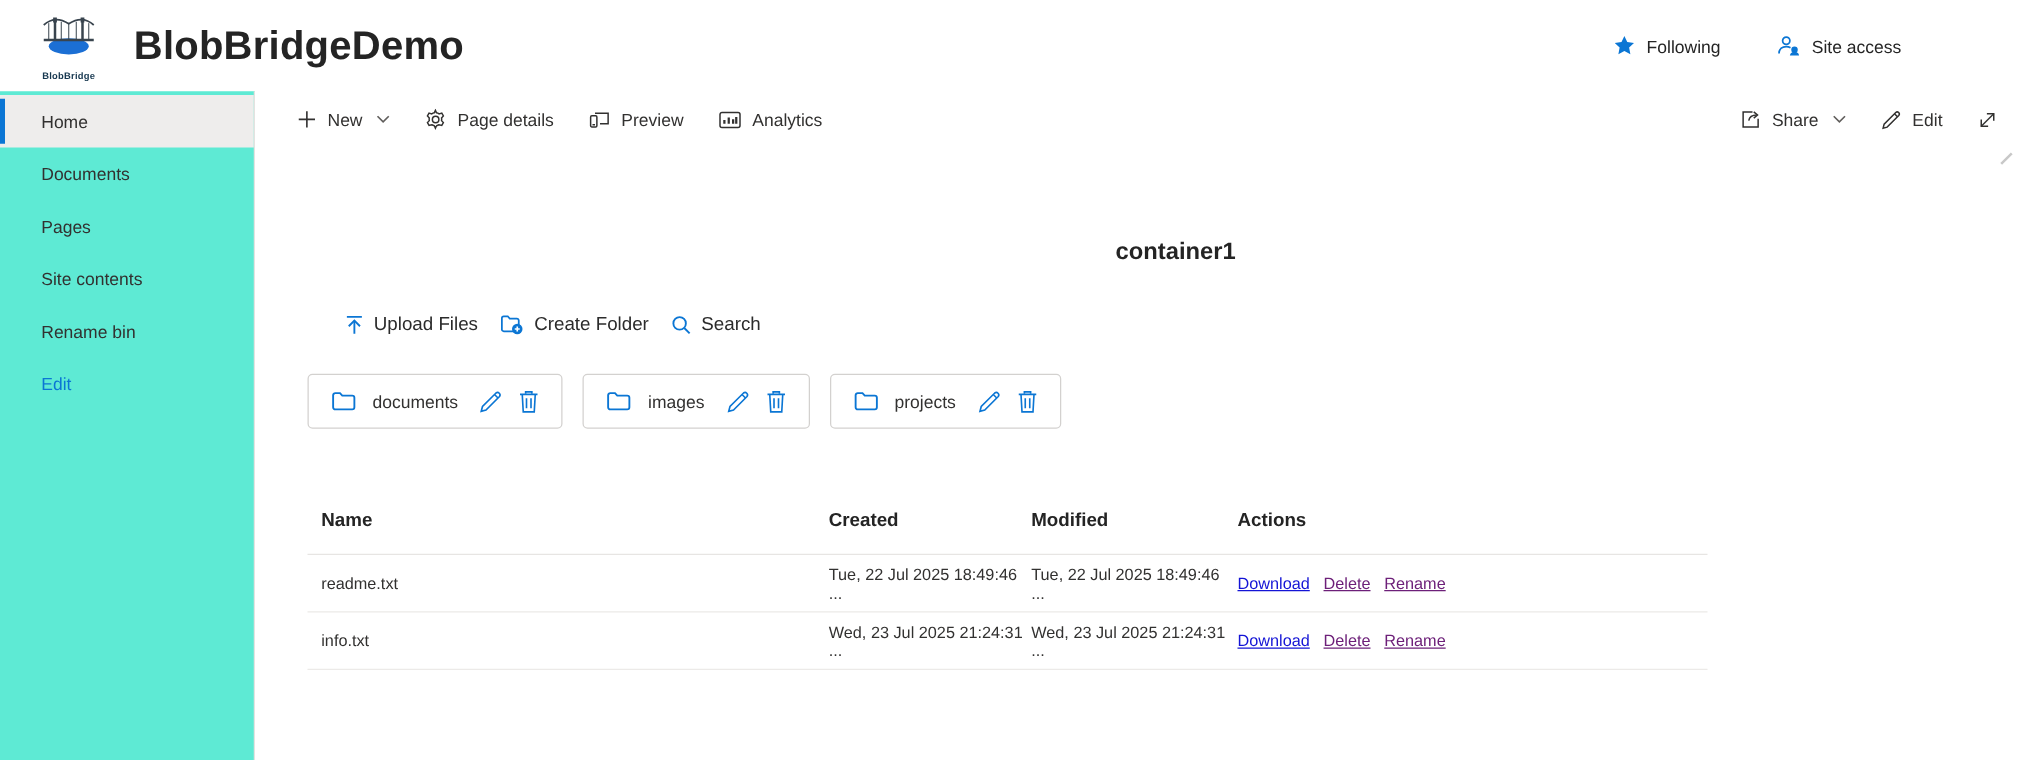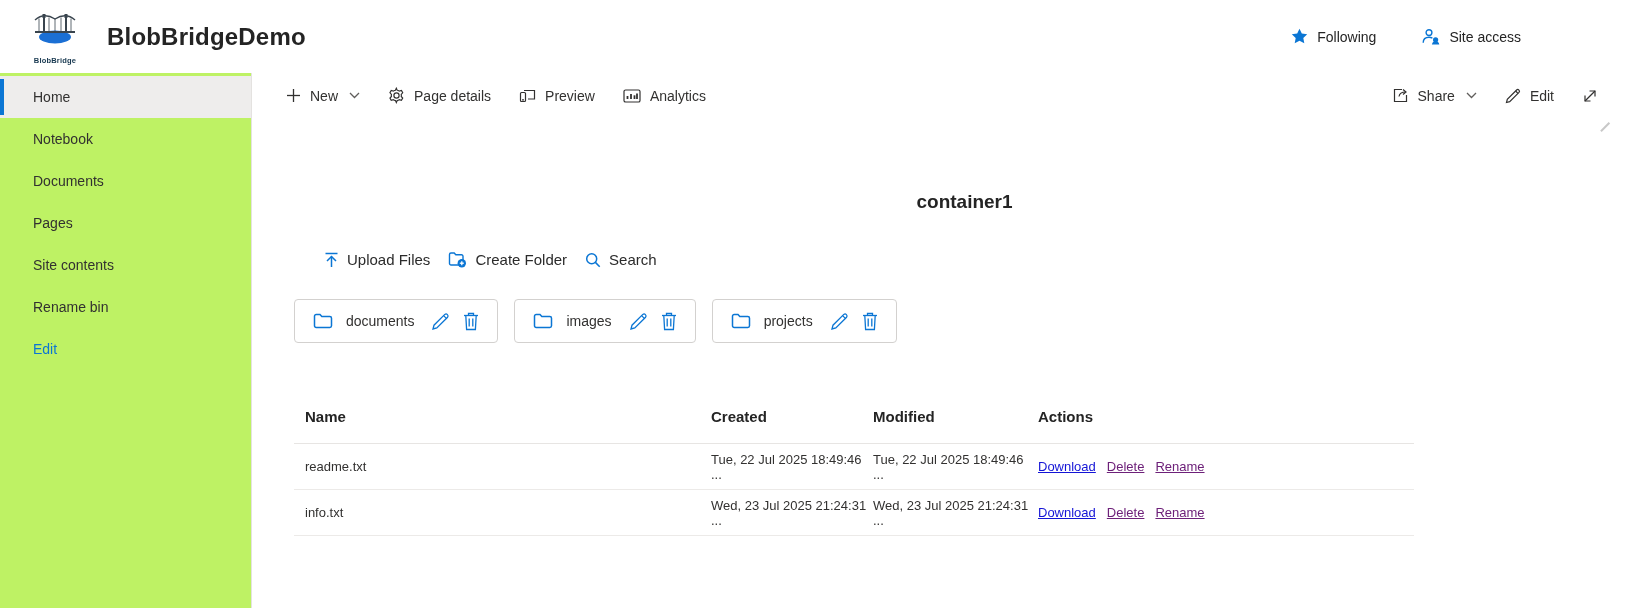--- a/index.html
+++ b/index.html
@@ -4,27 +4,27 @@
 <style>
   * { margin:0; padding:0; box-sizing:border-box; }
   html,body { width:1628px; height:608px; }
   body { font-family:"Liberation Sans", sans-serif; background:#ffffff; color:#323130; overflow:hidden; }
   .app { position:relative; width:1628px; height:608px; background:#fff; }
 
   
   .header { display:flex; align-items:center; height:73px; padding:0 0 0 27px; background:#fff; }
   .logo-box { width:56px; height:57px; display:flex; flex-direction:column; align-items:center; justify-content:space-between; cursor:pointer; }
   .logo-text { font-size:7.5px; font-weight:bold; color:#16374f; letter-spacing:.2px; margin-top:1px; }
-  .site-title { font-size:24px; font-weight:bold; color:#242424; margin-left:24px; letter-spacing:.2px; }
+  .site-title { font-size:32px; font-weight:bold; color:#242424; margin-left:24px; letter-spacing:.2px; }
   .header-right { margin-left:auto; display:flex; align-items:center; gap:46px; padding-right:107px; }
   .header-action { display:flex; align-items:center; gap:9px; font-size:14px; color:#242424; cursor:pointer; }
 
   
   .body { display:flex; height:535px; }
-  .sidebar { width:252px; border-right:1px solid #e4e2e0; background:#bef264; padding-top:3px; flex:none; }
+  .sidebar { width:204px; border-right:1px solid #e4e2e0; background:#5eead4; padding-top:3px; flex:none; }
   .nav-item { position:relative; height:42px; display:flex; align-items:center; padding-left:33px; font-size:14px; color:#323130; cursor:pointer; }
   .nav-item.selected { background:#eeedec; font-weight:400; }
   .nav-item.selected::before { content:""; position:absolute; left:0; top:3px; bottom:3px; width:4px; background:#0b76d4; }
   .nav-item.edit-link { color:#0b76d4; }
 
   .content { flex:1; position:relative; }
 
   
   .cmdbar { height:45px; display:flex; align-items:center; padding:0 30px 0 34px; }
   .cmd-group-left { display:flex; align-items:center; gap:28px; }
@@ -113,23 +113,20 @@
     </div>
   </div>
 
   <div class="body">
 
     <div class="sidebar">
       <div class="nav-item selected">
         <span>Home</span>
       </div>
       <div class="nav-item">
-        <span>Notebook</span>
-      </div>
-      <div class="nav-item">
         <span>Documents</span>
       </div>
       <div class="nav-item">
         <span>Pages</span>
       </div>
       <div class="nav-item">
         <span>Site contents</span>
       </div>
       <div class="nav-item">
         <span>Rename bin</span>

